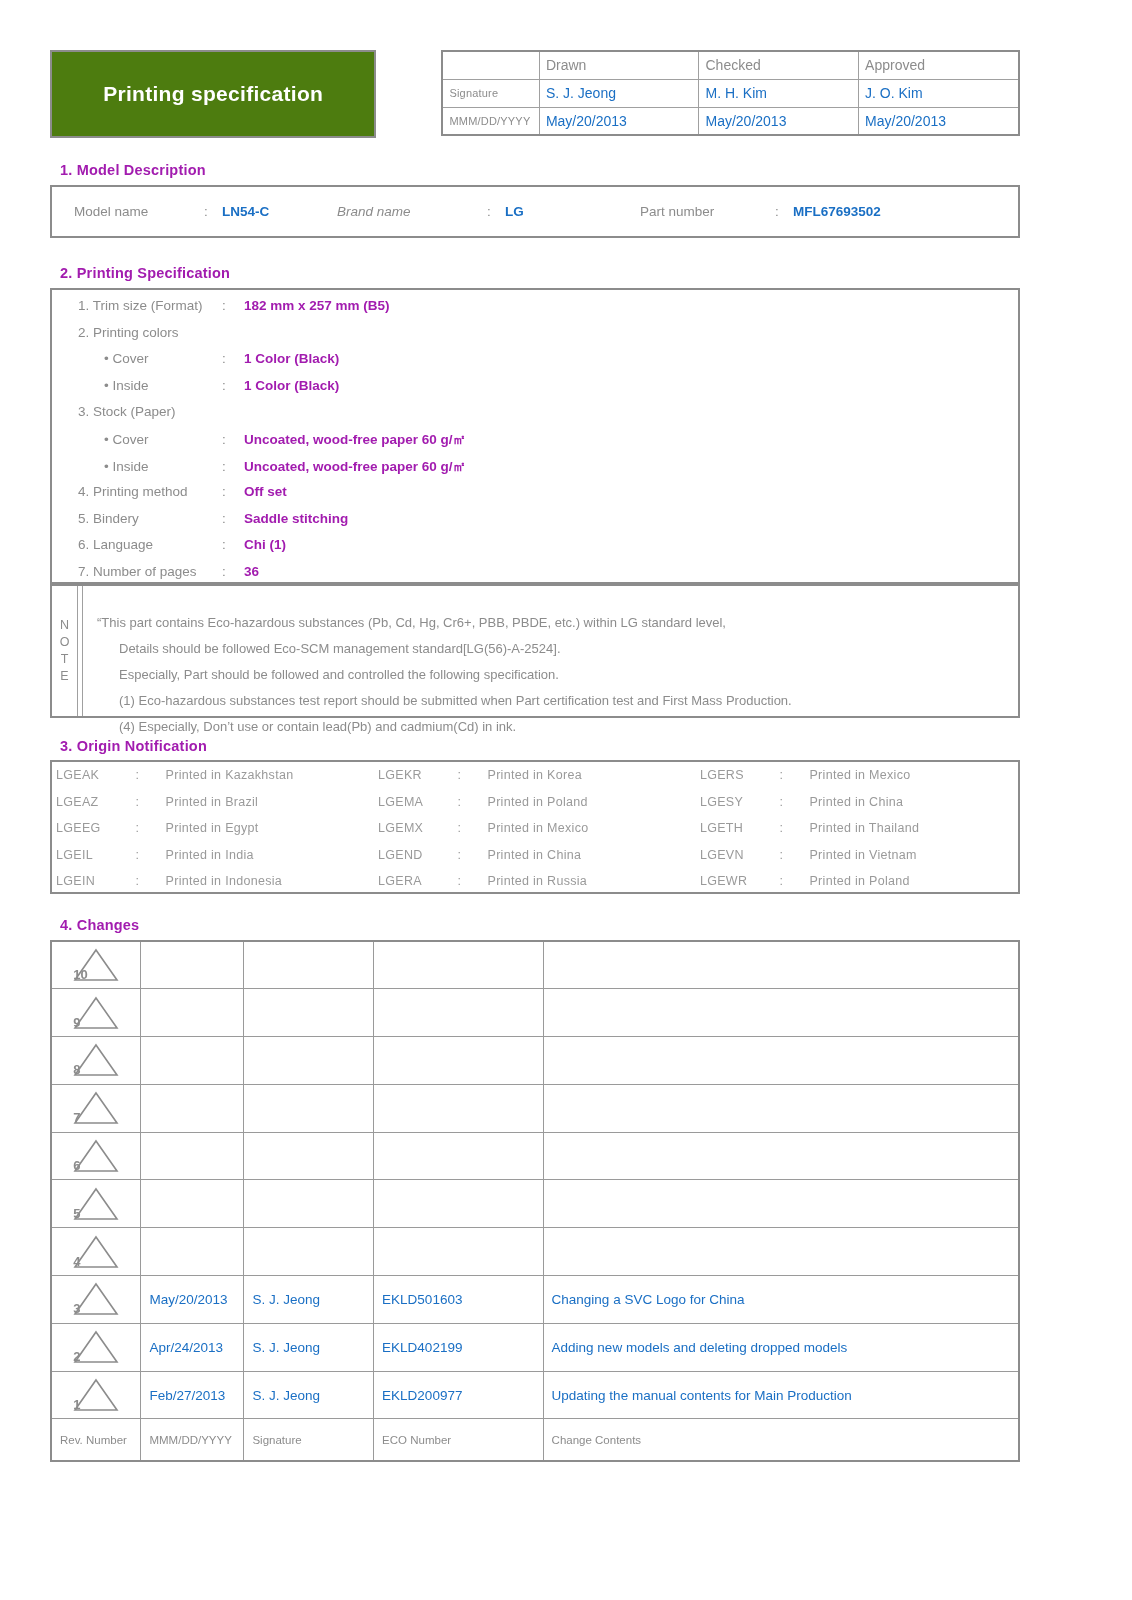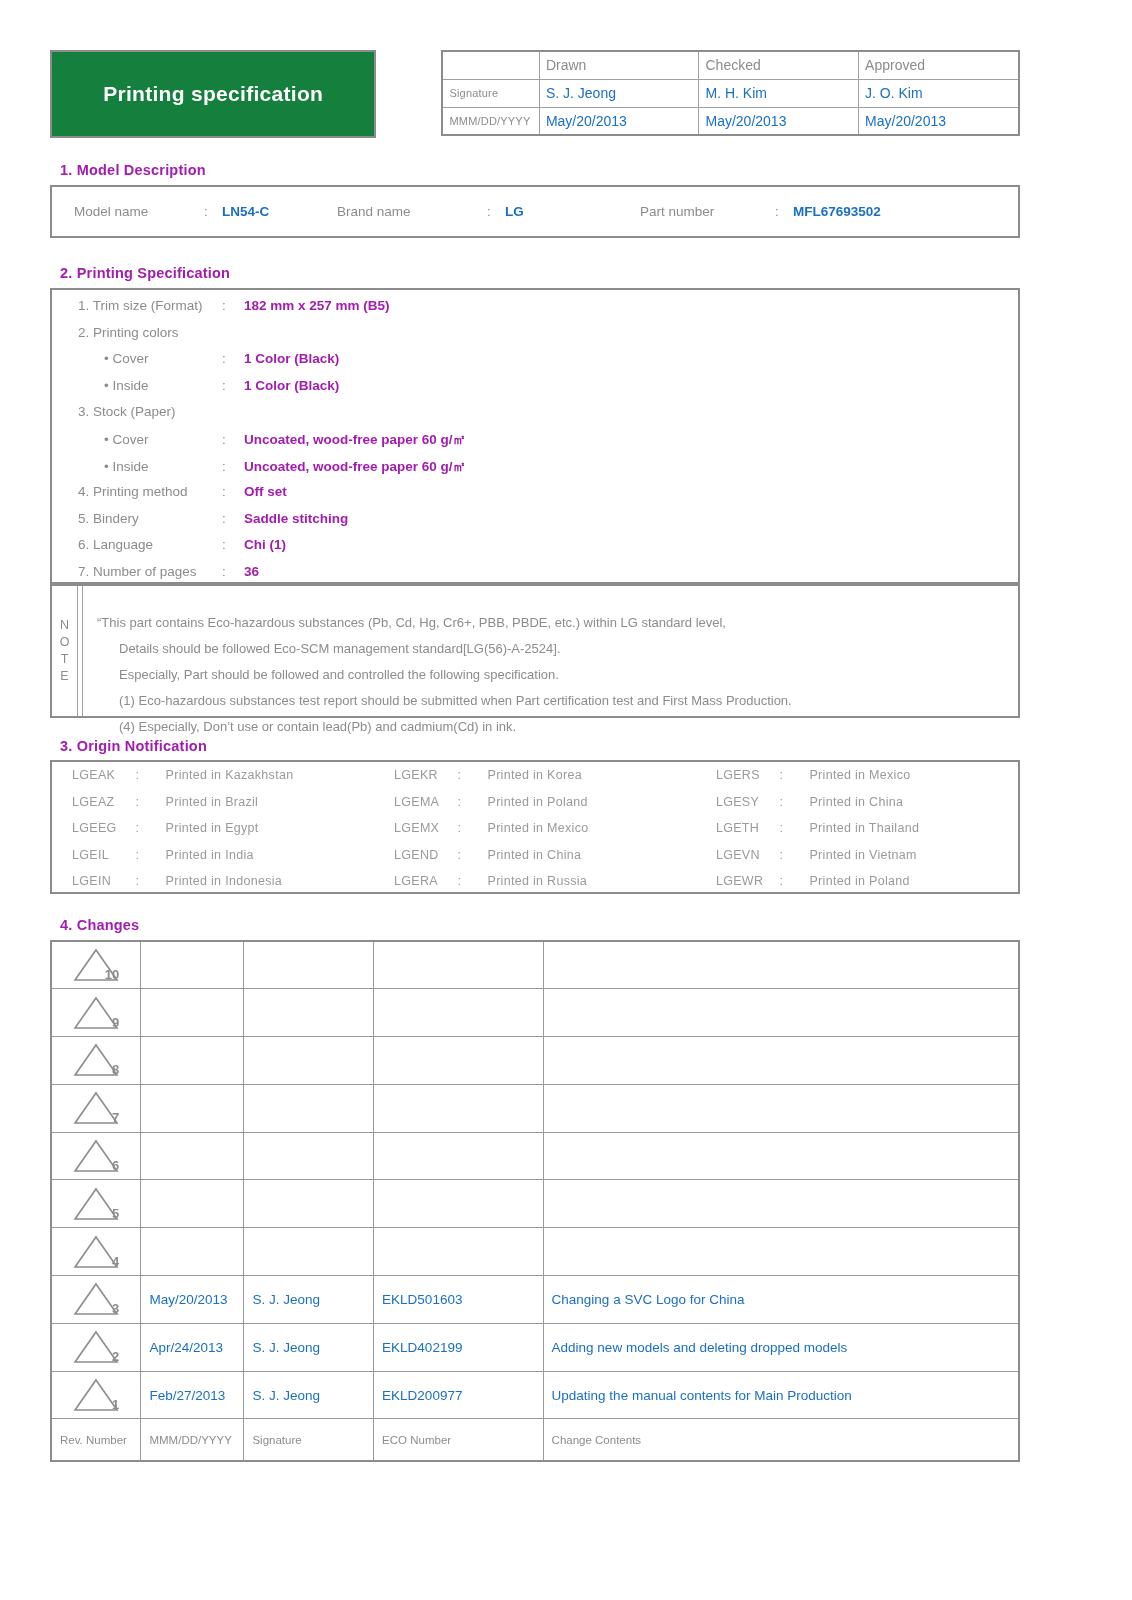--- a/index.html
+++ b/index.html
@@ -16,21 +16,21 @@
   .page { position: absolute; left: 0; top: 0; width: 1132px; height: 1600px; }
 
   
   .header-row {
     position: absolute; left: 50px; top: 50px;
     width: 970px; height: 88px;
     display: flex; align-items: flex-start;
   }
   .title-block {
     width: 330px; height: 88px;
-    background: #15803d;
+    background: #4d7c0f;
     border: 2px solid #8c8c8c;
     display: flex; align-items: center; justify-content: center;
     color: #ffffff; font-size: 21px; font-weight: bold;
     letter-spacing: 0.3px;
   }
   .sig-table {
     margin-left: 65px;
     width: 585px;
     border-collapse: collapse;
     border: 2px solid #8c8c8c;
@@ -65,21 +65,21 @@
   
   .model-tbl { width: 100%; height: 100%; border-collapse: collapse; }
   .model-tbl td {
     font-size: 13.5px; color: #8c8c8c;
     padding: 0 2px; height: 25px; vertical-align: middle;
     white-space: nowrap;
   }
   .model-tbl td.v { color: #1a6fc4; font-weight: bold; font-size: 13.5px; }
   .model-tbl td.c { width: 18px; text-align: left; }
   .cl1 { width: 150px; padding-left: 22px !important; }
-  .cl2 { width: 150px; }
+  .cl2 { width: 150px; font-style: italic; }
   .cl3 { width: 135px; }
   .cv1 { width: 115px; }
   .cv2 { width: 135px; }
 
   
   .spec-list { padding: 8px 0 6px 0; }
   .spec-row {
     display: flex; align-items: baseline;
     height: 26.6px; font-size: 13.5px; color: #8c8c8c;
     white-space: nowrap;
@@ -106,21 +106,21 @@
   }
   .note-line.ind { padding-left: 22px; }
 
   
   .origin-tbl { width: 100%; height:100%; border-collapse: collapse; }
   .origin-tbl td {
     font-size: 12.5px; color: #9a9a9a;
     height: 26.5px; vertical-align: middle; white-space: nowrap;
     letter-spacing: 0.3px;
   }
-  .o-code { width: 78px; padding-left: 20px; }
+  .o-code { width: 78px; padding-left: 4px; }
   .o-col  { width: 16px; }
   .o-name { width: 210px; padding-left: 14px; }
 
   
   .chg-tbl {
     position: absolute;
     border-collapse: collapse;
     border: 2px solid #8c8c8c;
   }
   .chg-tbl td {
@@ -143,21 +143,21 @@
   }
   .chg-tbl tr.foot td.c-rev { text-align: left; padding: 0 8px !important; }
 
   .tri {
     display: inline-block; position: relative;
     width: 46px; height: 34px; vertical-align: middle;
   }
   .tri svg { display: block; }
   .tri span {
     position: absolute; left: 0; right: 0; bottom: 1px;
-    text-align: right; font-size: 13px; font-weight: bold;
+    text-align: left; font-size: 13px; font-weight: bold;
     color: #8c8c8c; line-height: 13px;
   }
 </style>
 </head>
 <body>
 
 <div class="page">
 
   <div class="header-row">
     <div class="title-block">

